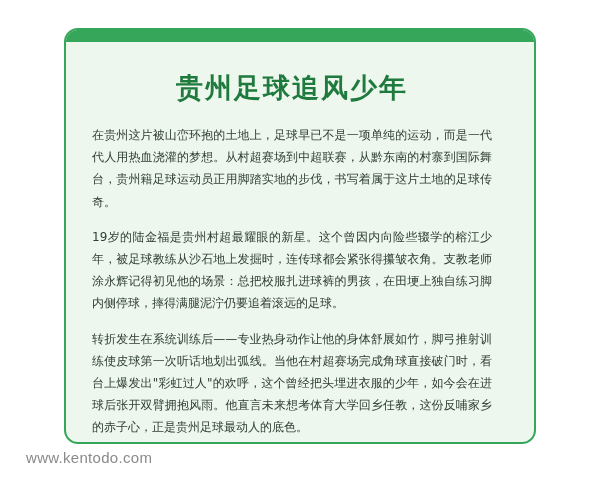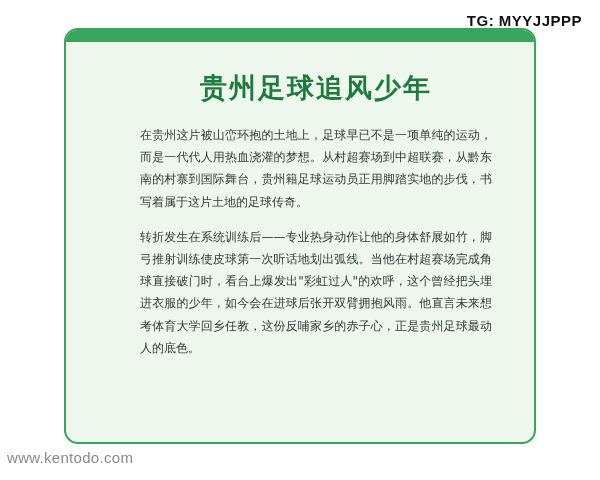--- a/index.html
+++ b/index.html
@@ -26,21 +26,21 @@
     font-weight: bold;
     letter-spacing: 0.5px;
     padding: 5px 10px 6px 10px;
     line-height: 1;
     font-family: "Liberation Sans", sans-serif;
   }
 
   
   #site-mark {
     position: absolute;
-    left: 7px; bottom: 14px;
+    left: 26px; bottom: 14px;
     color: #8a8a8a;
     font-size: 15px;
     letter-spacing: 0.3px;
     font-family: "Liberation Sans", sans-serif;
   }
 
   
   #card {
     position: absolute;
     left: 64px; top: 28px;
@@ -53,21 +53,20 @@
   #card-top-bar {
     position: absolute;
     left: 0; top: 0;
     width: 100%; height: 12px;
     background: #35a65a;
   }
   #card-inner {
     position: absolute;
     left: 0; top: 12px; right: 0; bottom: 0;
     padding: 22px 42px 10px 26px;
-    margin-left: 48px;
   }
 
   #doc-title {
     text-align: center;
     color: #1f7a3d;
     font-size: 27px;
     font-weight: bold;
     letter-spacing: 2px;
     margin: 6px 0 18px 0;
     font-family: "DejaVu Sans", "Liberation Sans", sans-serif;
@@ -99,31 +98,31 @@
     width: 4px; height: 17px;
     background: #35a65a;
     border-radius: 1px;
   }
 </style>
 </head>
 <body>
 
 <div id="stage">
 
-  <div id="tg-tag">TG: MYYJJPPP</div>
 
   <div id="card">
     <div id="card-top-bar"></div>
     <div id="card-inner">
 
       <div id="doc-title">贵州足球追风少年</div>
 
       <p class="para">在贵州这片被山峦环抱的土地上，足球早已不是一项单纯的运动，而是一代代人用热血浇灌的梦想。从村超赛场到中超联赛，从黔东南的村寨到国际舞台，贵州籍足球运动员正用脚踏实地的步伐，书写着属于这片土地的足球传奇。</p>
 
 
+      <p class="para">19岁的陆金福是贵州村超最耀眼的新星。这个曾因内向险些辍学的榕江少年，被足球教练从沙石地上发掘时，连传球都会紧张得攥皱衣角。支教老师涂永辉记得初见他的场景：总把校服扎进球裤的男孩，在田埂上独自练习脚内侧停球，摔得满腿泥泞仍要追着滚远的足球。</p>
       <p class="para">转折发生在系统训练后——专业热身动作让他的身体舒展如竹，脚弓推射训练使皮球第一次听话地划出弧线。当他在村超赛场完成角球直接破门时，看台上爆发出"彩虹过人"的欢呼，这个曾经把头埋进衣服的少年，如今会在进球后张开双臂拥抱风雨。他直言未来想考体育大学回乡任教，这份反哺家乡的赤子心，正是贵州足球最动人的底色。</p>
 
     </div>
   </div>
 
   <div id="site-mark">www.kentodo.com</div>
 
 </div>
 
 </body></html>

